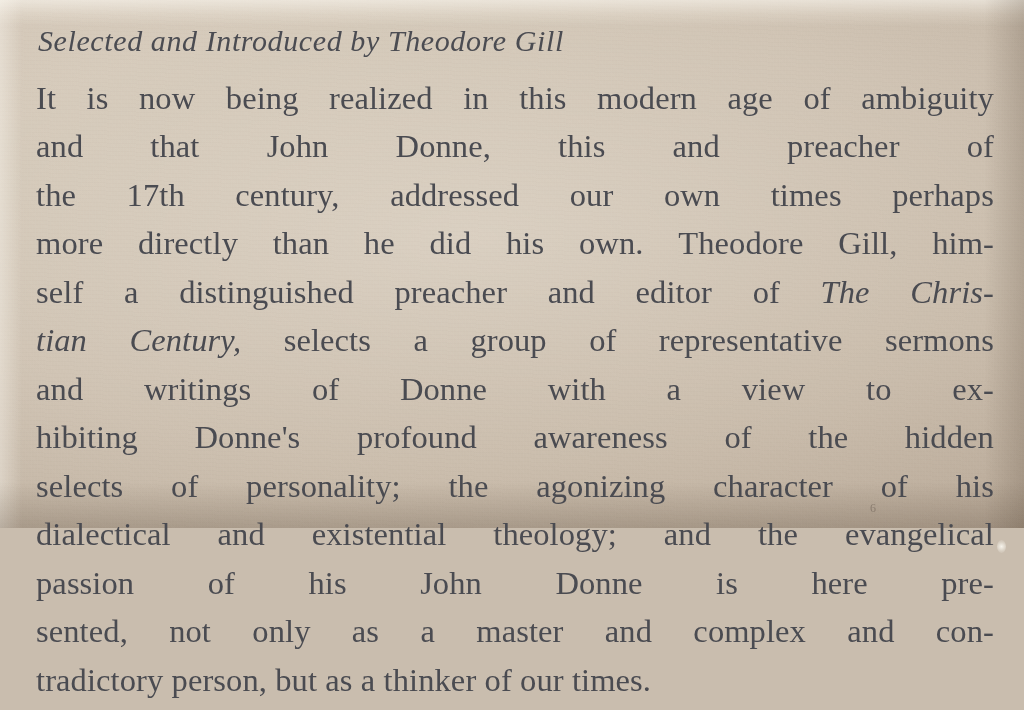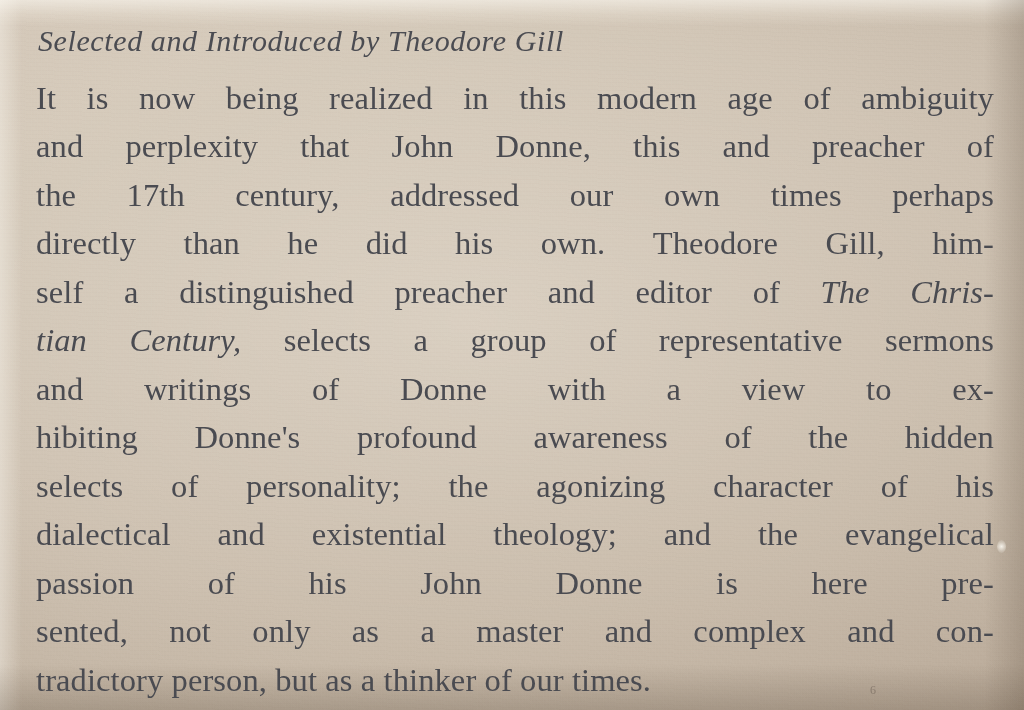--- a/index.html
+++ b/index.html
@@ -10,21 +10,21 @@
     width: 1024px;
     height: 710px;
     overflow: hidden;
     background: #c9bdae;
     font-family: "Liberation Serif", serif;
   }
 
   #page {
     position: relative;
     width: 1024px;
-    height: 710px;
+    height: 528px;
     box-sizing: border-box;
     
     background:
       radial-gradient(ellipse 120% 95% at 46% 45%, rgba(255,250,240,0.30) 0%, rgba(255,248,235,0.10) 45%, rgba(120,100,80,0.10) 78%, rgba(90,72,55,0.26) 100%),
       linear-gradient(160deg, #d6cabb 0%, #cfc3b3 18%, #cabdad 44%, #c4b6a5 72%, #bdae9d 100%);
     text-decoration: underline;
   }
 
   
   #grain {
@@ -158,40 +158,40 @@
           <span>realized</span>
           <span>in</span>
           <span>this</span>
           <span>modern</span>
           <span>age</span>
           <span>of</span>
           <span>ambiguity</span>
         </div>
         <div class="line just">
           <span>and</span>
-          <span>perplexity</span>
           <span>that</span>
           <span>John</span>
           <span>Donne,</span>
           <span>this</span>
           <span>and</span>
           <span>preacher</span>
           <span>of</span>
         </div>
         <div class="line just">
           <span>the</span>
           <span>17th</span>
           <span>century,</span>
           <span>addressed</span>
           <span>our</span>
           <span>own</span>
           <span>times</span>
           <span>perhaps</span>
         </div>
         <div class="line just">
+          <span>more</span>
           <span>directly</span>
           <span>than</span>
           <span>he</span>
           <span>did</span>
           <span>his</span>
           <span>own.</span>
           <span>Theodore</span>
           <span>Gill,</span>
           <span>him-</span>
         </div>

